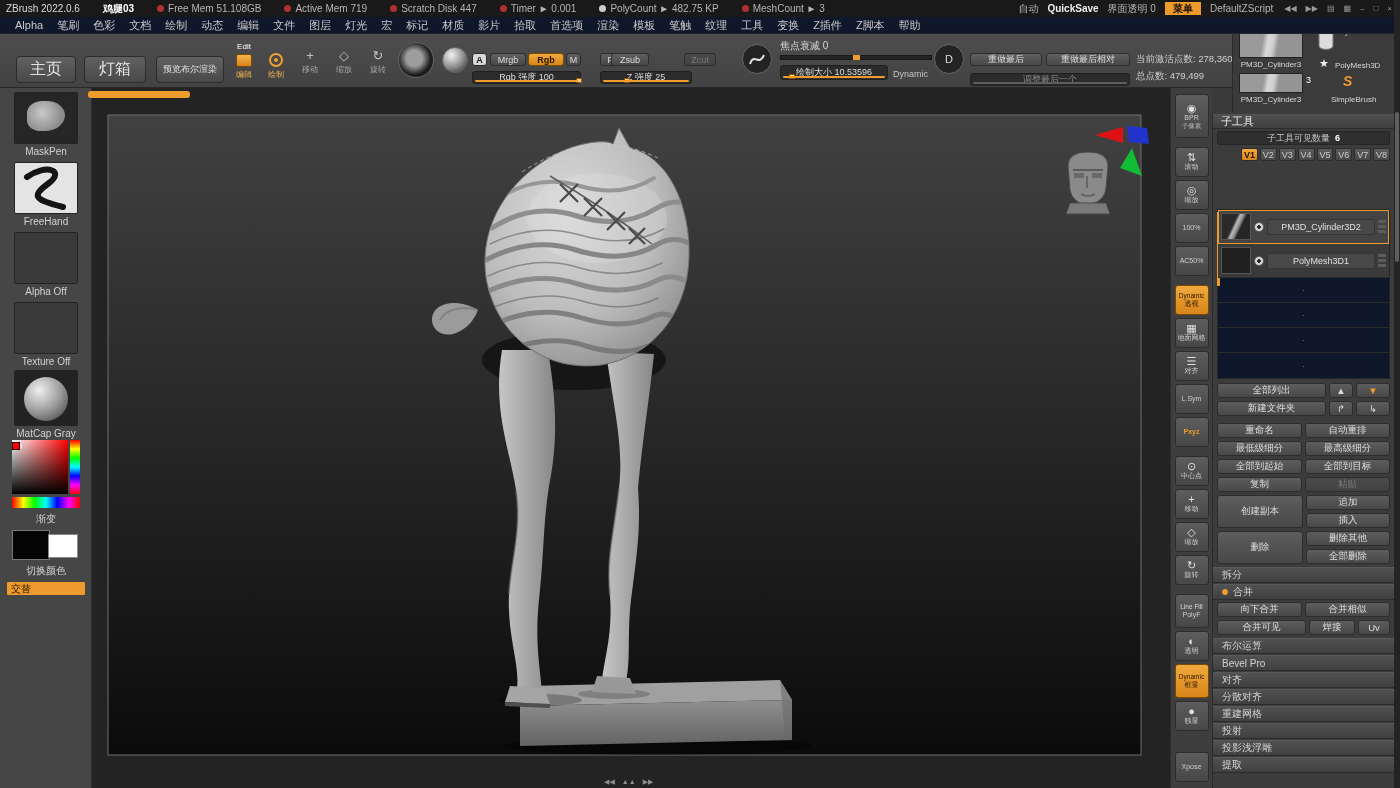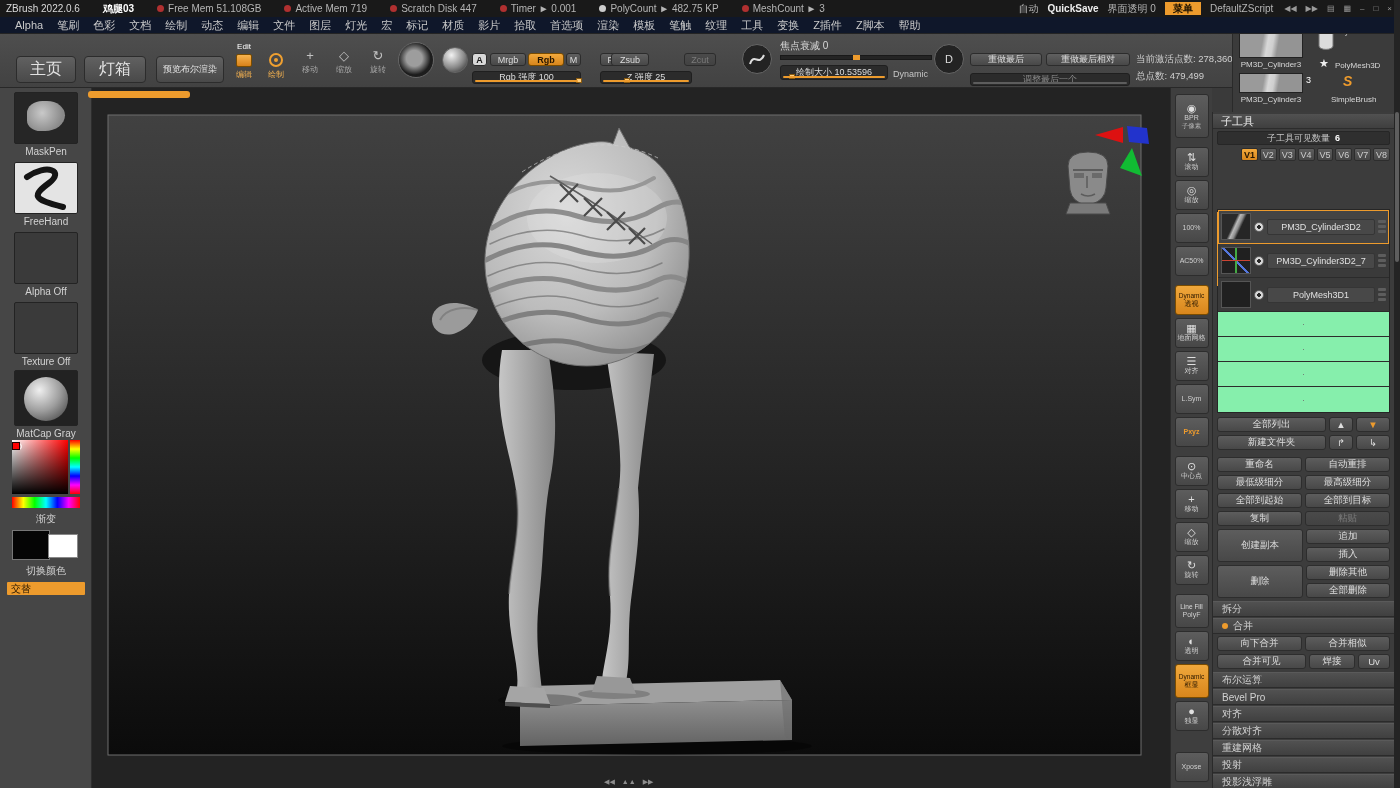--- a/index.html
+++ b/index.html
@@ -119,21 +119,21 @@
                  border-left:1px solid #2a2a2a; padding:2px 4px; z-index:3; font-size:10px; }
   .panel-header { height:15px; background:linear-gradient(#515151,#3f3f3f); display:flex; align-items:center;
                   padding-left:8px; color:#eaeaea; font-size:11px; margin:0 -4px 2px; border-bottom:1px solid #2c2c2c; }
   .count-row { height:14px; background:#2f2f2f; border:1px solid #262626; border-radius:2px; display:flex;
                align-items:center; justify-content:center; gap:5px; font-size:9px; color:#c6c6c6; margin-bottom:3px; }
   .count-row b { color:#fff; }
   .vtabs { display:flex; gap:2px; margin-bottom:3px;margin-left:24px; }
   .vtab { width:19px; height:13px; background:linear-gradient(#5d5d5d,#474747); border:1px solid #2d2d2d;
           border-radius:2px; color:#ccc; font-size:9px; display:flex; align-items:center; justify-content:center; }
   .vtab.on { background:linear-gradient(#f2a93c,#d8861c); color:#241500; font-weight:bold; }
-  .subtool-list { position:relative; background:#86efac; border:1px solid #262626; margin-bottom:4px;margin-top:48px; }
+  .subtool-list { position:relative; background:#0f172a; border:1px solid #262626; margin-bottom:4px;margin-top:48px; }
   .list-accent { position:absolute; left:-1px; top:2px; width:3px; height:74px; background:var(--accent); }
   .st-item { height:34px; display:flex; align-items:center; gap:3px; padding:2px 3px; background:#3a3a3a;
              border-bottom:1px solid #2b2b2b; position:relative; }
   .st-item.selected { outline:1px solid var(--accent); outline-offset:-1px; background:#444; }
   .st-thumb { width:30px; height:27px; background:#202020; border:1px solid #555; flex:none; position:relative; }
   .st-thumb.t1 { background:linear-gradient(115deg,#2a2a2a 40%, #b9b9b9 48%, #8f8f8f 56%, #262626 64%); }
   .st-thumb.t2 { background:
       linear-gradient(0deg, transparent 47%, #cc4433 47% 53%, transparent 53%),
       linear-gradient(90deg, transparent 47%, #44aa44 47% 53%, transparent 53%),
       linear-gradient(45deg, transparent 46%, #5577dd 46% 52%, transparent 52%), #202020; }
@@ -572,30 +572,20 @@
       <div class="st-thumb t1"></div>
       <div class="st-eye"></div>
       <div class="st-name">PM3D_Cylinder3D2</div>
       <div class="st-mini">
           <span></span>
           <span></span>
           <span></span>
         </div>
     </div>
     <div class="st-item">
-      <div class="st-thumb t2"></div>
-      <div class="st-eye"></div>
-      <div class="st-name">PM3D_Cylinder3D2_7</div>
-      <div class="st-mini">
-          <span></span>
-          <span></span>
-          <span></span>
-        </div>
-    </div>
-    <div class="st-item">
       <div class="st-thumb"></div>
       <div class="st-eye"></div>
       <div class="st-name">PolyMesh3D1</div>
       <div class="st-mini">
           <span></span>
           <span></span>
           <span></span>
         </div>
     </div>
     <div class="st-empty">·</div>

